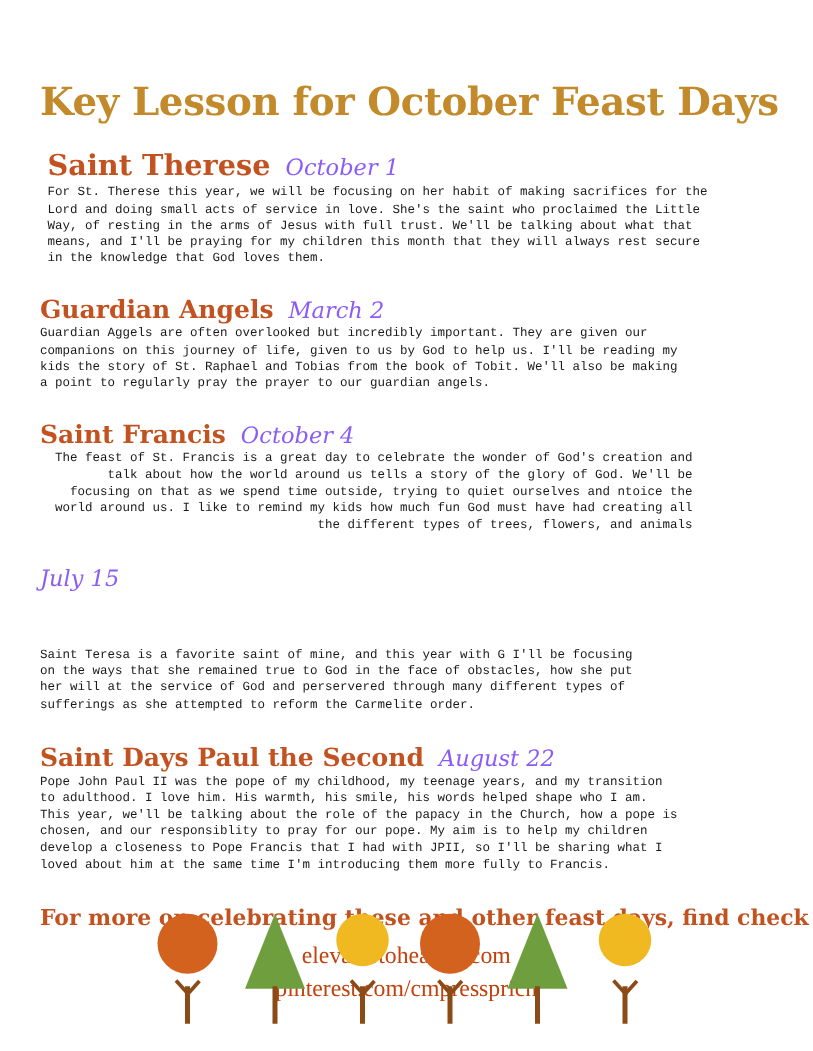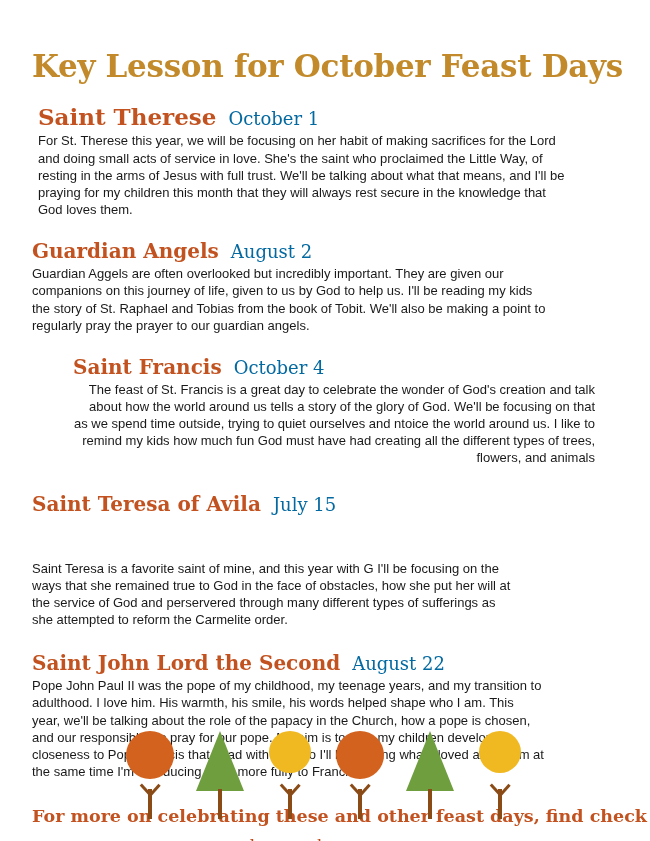--- a/index.html
+++ b/index.html
@@ -22,21 +22,21 @@
     padding: 0 32px;
   }
   .doc-title {
     text-align: center;
     font-family: "DejaVu Serif", serif;
     font-weight: bold;
     font-size: 31px;
     letter-spacing: -0.3px;
     color: #c28a2a;
     margin: 0;
-    padding-top: 48px;
+    padding-top: 64px;
     padding-bottom: 6px;
     white-space: nowrap;
   }
   .feast {
     margin-top: 10px;
   }
   .feast-head {
     display: flex;
     align-items: baseline;
     gap: 12px;
@@ -46,38 +46,39 @@
     font-family: "DejaVu Serif", serif;
     font-weight: bold;
     font-size: 20px;
     color: #c2521f;
     line-height: 1.15;
     white-space: nowrap;
   }
   .feast-date {
     font-family: "DejaVu Serif", serif;
     font-size: 18px;
-    color: #0369a1;
-    white-space: nowrap;
+    color: #8b5cf6;
+    white-space: nowrap;
+    font-style: italic;
   }
   .feast-body {
-    font-family: Liberation Sans, sans-serif;
-    font-size: 13px;
+    font-family: Liberation Mono, monospace;
+    font-size: 10px;
     line-height: 1.32;
     color: #1a1a1a;
     margin: 0;
     max-width: 522px;
   }
   
   #feast-0 { margin-top: 14px; padding-left: 6px; }
   #feast-0 .feast-name { font-size: 23px; }
   #feast-0 .feast-body { max-width: 536px; }
   #feast-1 { margin-top: 22px; }
   #feast-1 .feast-body { max-width: 516px; }
-  #feast-2 { margin-top: 22px; margin-left: 41px; }
+  #feast-2 { margin-top: 22px; }
   #feast-2 .feast-body { max-width: 522px; text-align: right; }
   #feast-3 { margin-top: 26px; }
   #feast-3 .feast-body { max-width: 482px; margin-top: 44px; }
   #feast-4 { margin-top: 24px; }
   #feast-4 .feast-body { max-width: 512px; }
 
   .footer-cta {
     margin-top: 26px;
     text-align: center;
     font-family: "DejaVu Serif", serif;
@@ -168,44 +169,43 @@
     <div class="feast-head">
       <span class="feast-name">Saint  Therese</span>
       <span class="feast-date">October 1</span>
     </div>
     <p class="feast-body">For St. Therese this year, we will be focusing on her habit of making sacrifices for the Lord and doing small acts of service in love. She's the saint who proclaimed the Little Way, of resting in the arms of Jesus with full trust. We'll be talking about what that means, and I'll be praying for my children this month that they will always rest secure in the knowledge that God loves them.</p>
   </div>
 
   <div class="feast" id="feast-1">
     <div class="feast-head">
       <span class="feast-name">Guardian Angels</span>
-      <span class="feast-date">August 2</span>
+      <span class="feast-date">March 2</span>
     </div>
     <p class="feast-body">Guardian Aggels are often overlooked but incredibly important. They  are given our companions on this journey of life, given to us by God to help us. I'll be reading my kids the story of St. Raphael and Tobias from the book of Tobit. We'll also be making a point to regularly pray the prayer to our guardian angels.</p>
   </div>
 
   <div class="feast" id="feast-2">
     <div class="feast-head">
       <span class="feast-name">Saint Francis</span>
       <span class="feast-date">October 4</span>
     </div>
     <p class="feast-body">The feast of St. Francis is a great day to celebrate the wonder of God's creation and talk about how the world around us tells a story of the glory of God. We'll be focusing on that as we spend time outside, trying to quiet ourselves and ntoice the world around us. I like to remind my kids how much fun God must have had creating all the different types of trees, flowers, and animals</p>
   </div>
 
   <div class="feast" id="feast-3">
     <div class="feast-head">
-      <span class="feast-name">Saint Teresa of Avila</span>
       <span class="feast-date">July 15</span>
     </div>
     <p class="feast-body">Saint Teresa is a favorite saint of mine, and this year with G I'll be focusing on the ways that she remained true to God in the face of obstacles, how she put her will at the service of God and perservered through many different types of sufferings as she attempted to reform the Carmelite order.</p>
   </div>
 
   <div class="feast" id="feast-4">
     <div class="feast-head">
-      <span class="feast-name">Saint John Lord the Second</span>
+      <span class="feast-name">Saint Days Paul the Second</span>
       <span class="feast-date">August 22</span>
     </div>
     <p class="feast-body">Pope John Paul II was the pope of my childhood, my teenage years, and my transition to adulthood. I love him. His warmth, his smile, his words helped shape who I am. This year, we'll be talking about the role of the papacy in the Church, how a pope is chosen, and our responsiblity to pray for our pope. My aim is to help my children develop a closeness to Pope Francis that I had with JPII, so I'll be sharing what I loved about him at the same time I'm introducing them more fully to Francis.</p>
   </div>
 
   <div class="footer-cta">For more on celebrating these and other feast days, find check out</div>
   <div class="footer-links">
     <a class="footer-link" href="#">elevatortoheaven.com</a>
     <a class="footer-link" href="#">pinterest.com/cmpressprich</a>
   </div>

